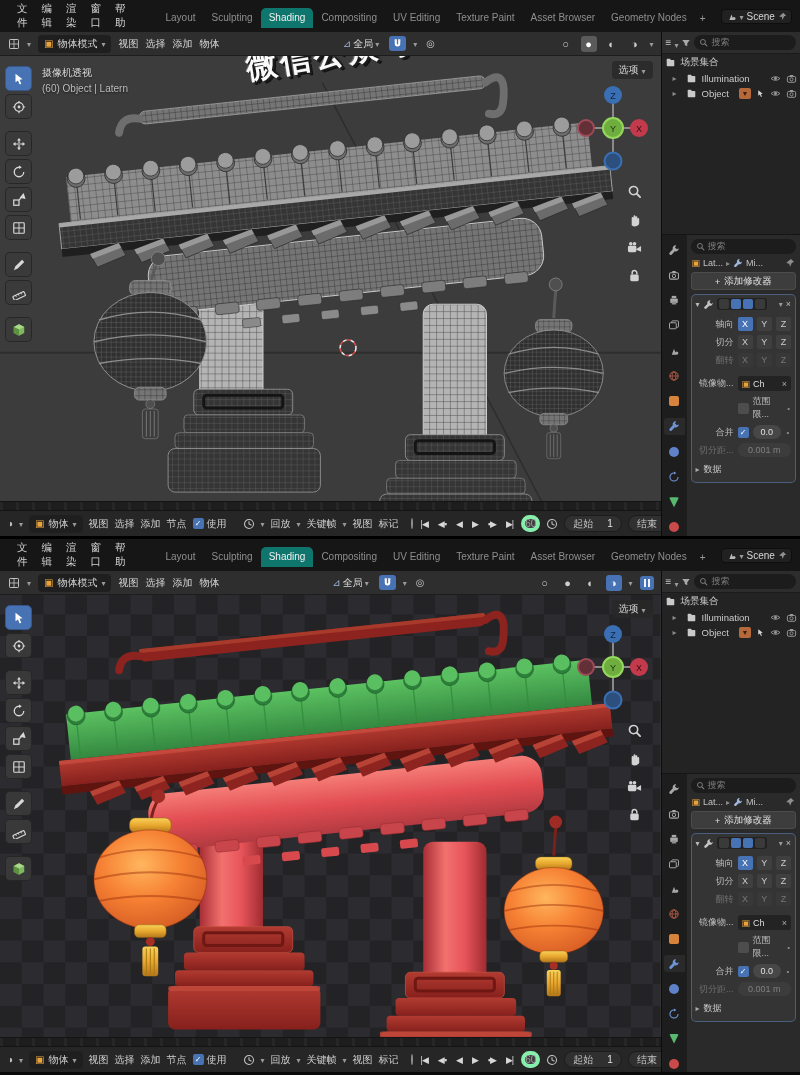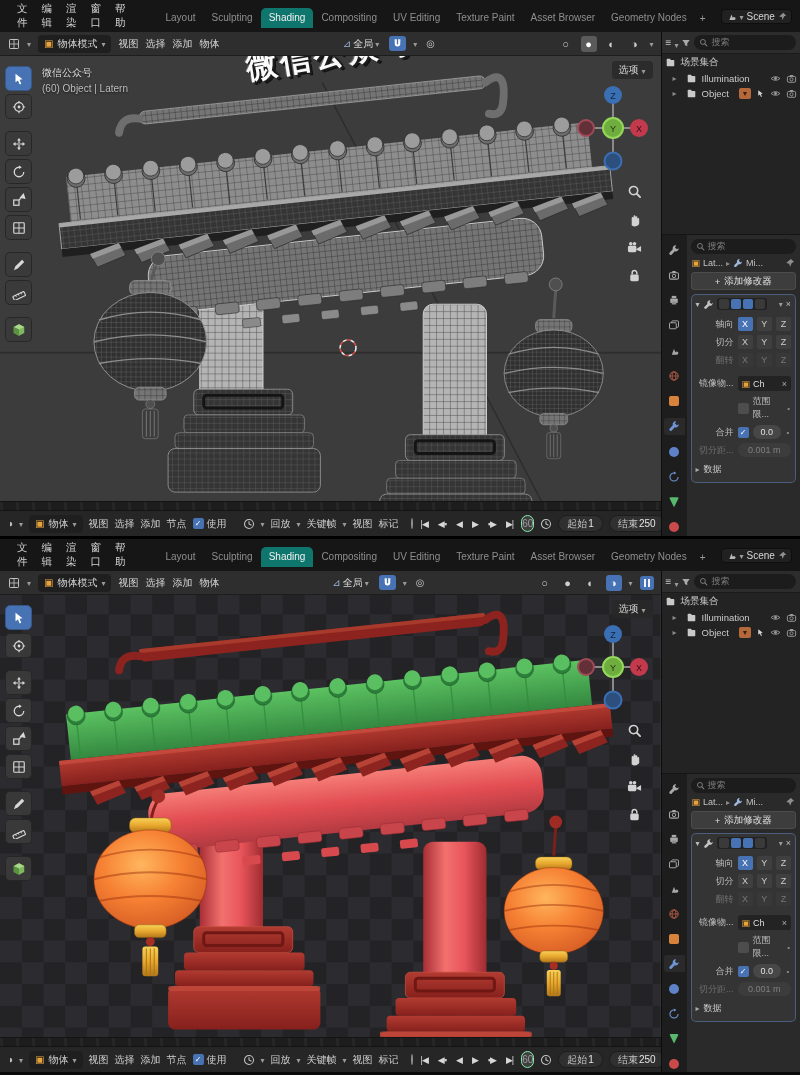--- a/index.html
+++ b/index.html
@@ -87,22 +87,22 @@
   .val{flex:1;height:14px;background:#474747;border-radius:7px;display:flex;align-items:center;justify-content:center;color:#e2e2e2}
   .dot{color:#8f8f8f;font-size:8px;width:6px;text-align:center}
   .drow{display:flex;align-items:center;gap:4px;margin-top:6px;color:#cfcfcf}
   
   .track{flex:0 0 9px;background:#1d1d1d;border-top:1px solid #141414;background-image:repeating-linear-gradient(90deg,#262626 0 3px,transparent 3px 16px)}
   .bbar{flex:0 0 26px;background:#262626;border-top:1px solid #141414;display:flex;align-items:center;gap:6px;padding:0 7px;font-size:10px;color:#cfcfcf;white-space:nowrap;overflow:hidden}
   .vdiv{width:1px;height:16px;background:#151515;margin:0 2px}
   .usechk{display:flex;align-items:center;gap:3px}
   .rec{width:11px;height:11px;border:1.5px solid #8e8e8e;border-radius:50%}
   .pbt{display:flex;align-items:center;justify-content:center;color:#d8d8d8;font-size:9px;padding:1px 2px;letter-spacing:-1px}
-  .frame{width:86px;height:17px;background:#404040;border:1px solid #86efac;border-radius:9px;display:flex;align-items:center;justify-content:center;color:#9f9f9f}
-  .sfield{display:flex;align-items:center;gap:1px;background:#303030;border:1px solid #1c1c1c;border-radius:9px;height:17px;padding:0 8px;color:#c7c7c7}
+  .frame{width:86px;height:17px;background:#404040;border:4px solid #86efac;border-radius:9px;display:flex;align-items:center;justify-content:center;color:#9f9f9f}
+  .sfield{display:flex;align-items:center;gap:14px;background:#303030;border:1px solid #1c1c1c;border-radius:9px;height:17px;padding:0 8px;color:#c7c7c7}
   .sfield b{font-weight:normal;color:#e4e4e4}
 </style>
 </head>
 <body>
 
 <svg width="0" height="0" style="position:absolute" aria-hidden="true">
   <defs>
     <symbol id="i-search" viewBox="0 0 16 16">
         <circle cx="7" cy="7" r="4.4" fill="none" stroke="currentColor" stroke-width="1.7"></circle>
         <line x1="10.4" y1="10.4" x2="14" y2="14" stroke="currentColor" stroke-width="1.9" stroke-linecap="round"></line>
@@ -464,21 +464,21 @@
             </div>
           <div class="tgap"></div>
           <div class="tool">
               <svg>
                 <use href="#i-cube"></use>
               </svg>
             </div>
         </div>
 
         <div class="vtext">
-          <div>微信公众号</div>
+          <div>摄像机透视</div>
           <div class="sub">(60) Object | Latern</div>
         </div>
 
         <div class="opts">
             <span>选项</span>
             <span class="chev"></span>
           </div>
 
         <svg class="gizmo" width="72" height="92" viewBox="0 0 72 92">
           <path d="M36,14 V78 M10,46 H62" stroke="#8a8a8a" stroke-width="2"></path>

